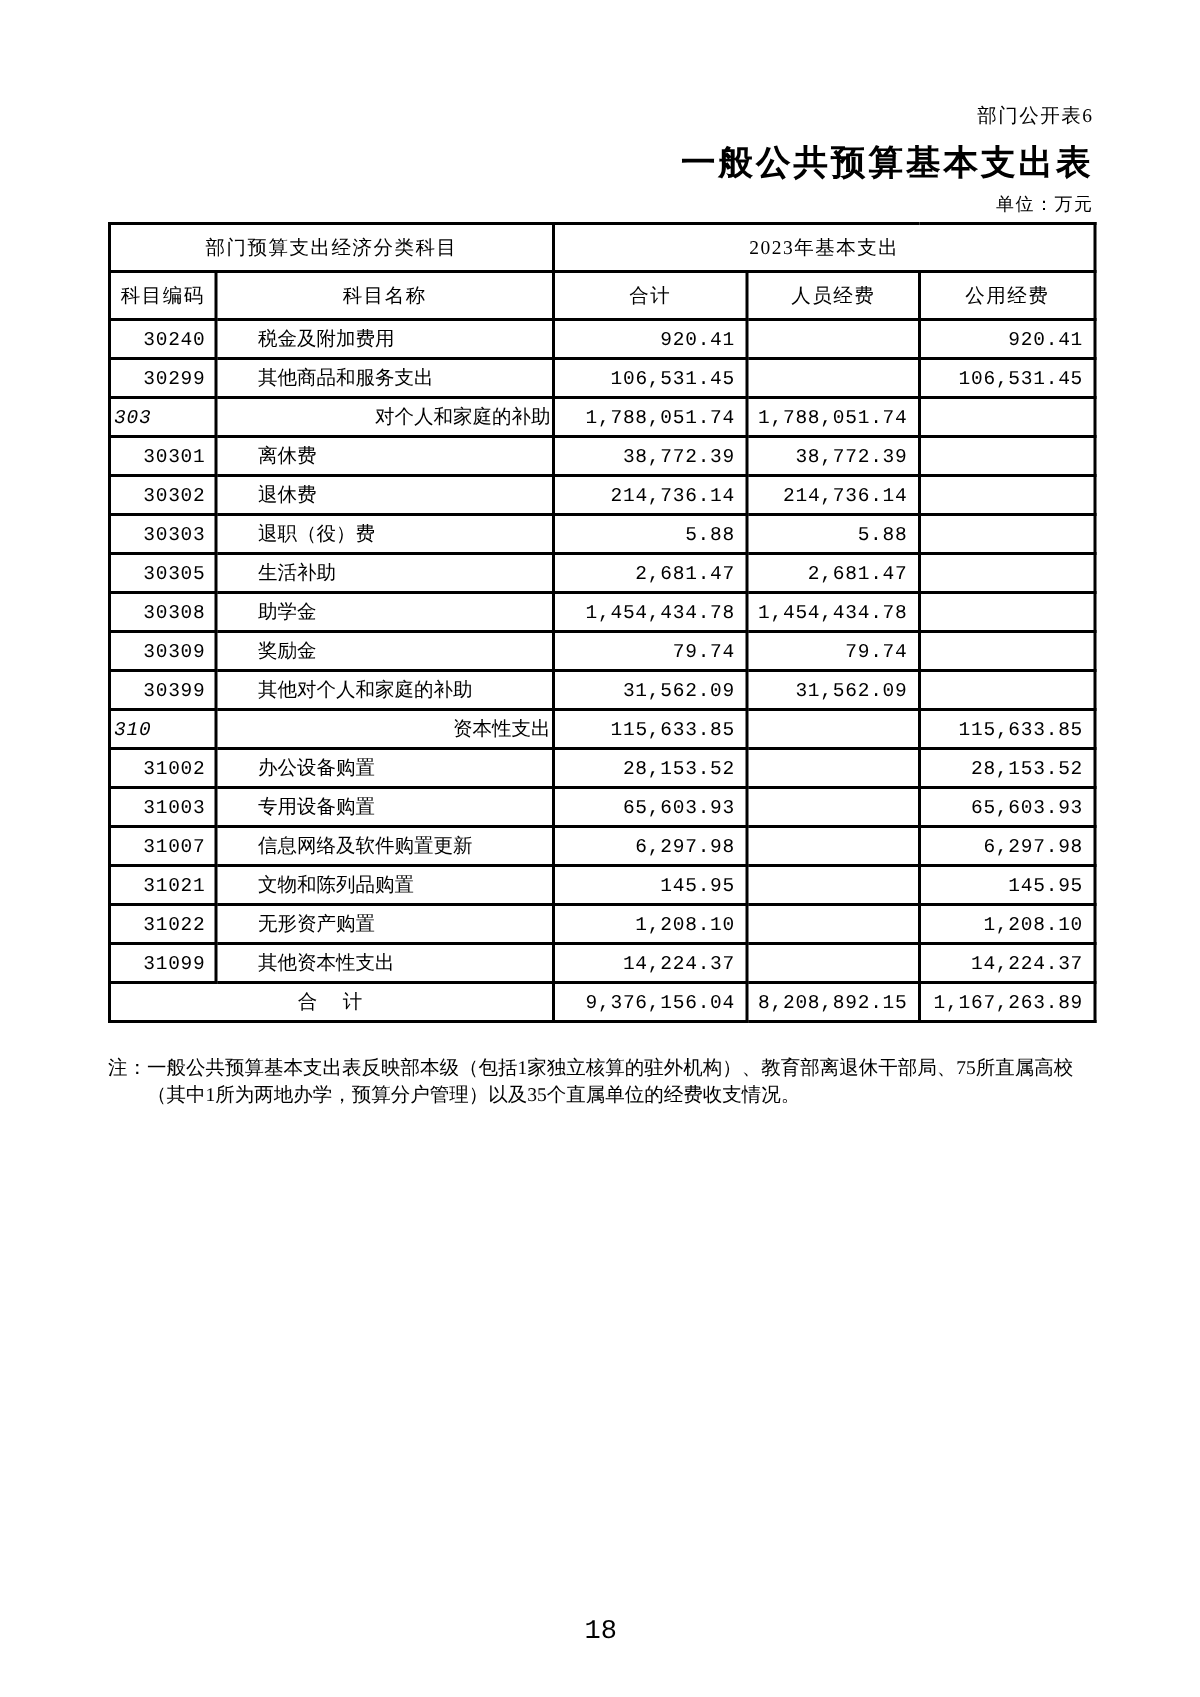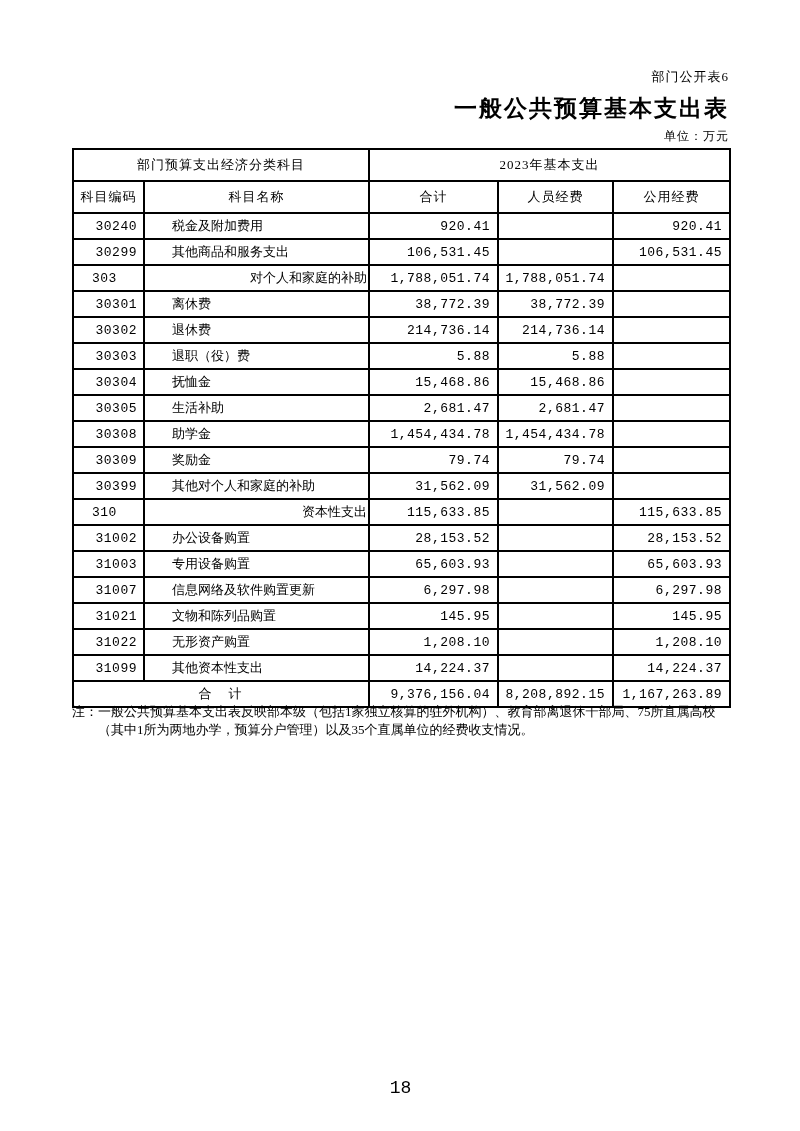--- a/index.html
+++ b/index.html
@@ -45,21 +45,21 @@
   col.c-code  { width: 71px; }
   col.c-name  { width: 225px; }
   col.c-total { width: 129px; }
   col.c-pers  { width: 115px; }
   col.c-publ  { width: 117px; }
 
   td.code, td.num {
     font-family: "Liberation Mono", "DejaVu Sans Mono", monospace;
     font-size: 12px; letter-spacing: 0.5px;
   }
-  td.code.top { text-align: left;  padding-left: 18px; }
+  td.code.top { text-align: left;  padding-left: 2px; font-style: italic; }
   td.code.sub { text-align: right; padding-right: 6px; }
   td.name.top { text-align: right; padding-left: 4px; }
   td.name.sub { text-align: left; padding-left: 27px; border-radius: 10px; }
   td.num { text-align: right; padding-right: 7px; }
   td.total-label { text-align: center; letter-spacing: 2px; }
 
   .note {
     position: absolute; top: 703px; left: 0; width: 657px;
     font-size: 13px; line-height: 18px;
     display: flex;
@@ -141,27 +141,20 @@
             <td class="num"></td>
           </tr>
           <tr>
             <td class="code sub">30303</td>
             <td class="name sub">退职（役）费</td>
             <td class="num">5.88</td>
             <td class="num">5.88</td>
             <td class="num"></td>
           </tr>
           <tr>
-            <td class="code sub">30304</td>
-            <td class="name sub">抚恤金</td>
-            <td class="num">15,468.86</td>
-            <td class="num">15,468.86</td>
-            <td class="num"></td>
-          </tr>
-          <tr>
             <td class="code sub">30305</td>
             <td class="name sub">生活补助</td>
             <td class="num">2,681.47</td>
             <td class="num">2,681.47</td>
             <td class="num"></td>
           </tr>
           <tr>
             <td class="code sub">30308</td>
             <td class="name sub">助学金</td>
             <td class="num">1,454,434.78</td>

